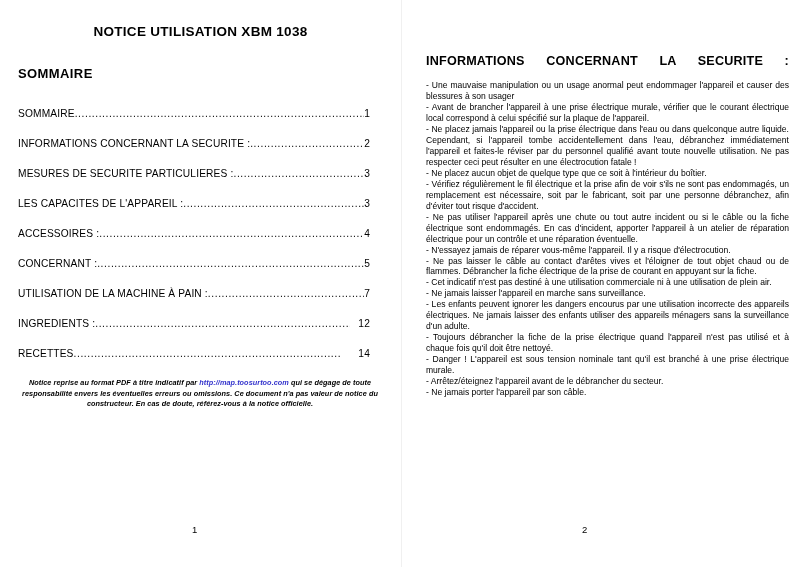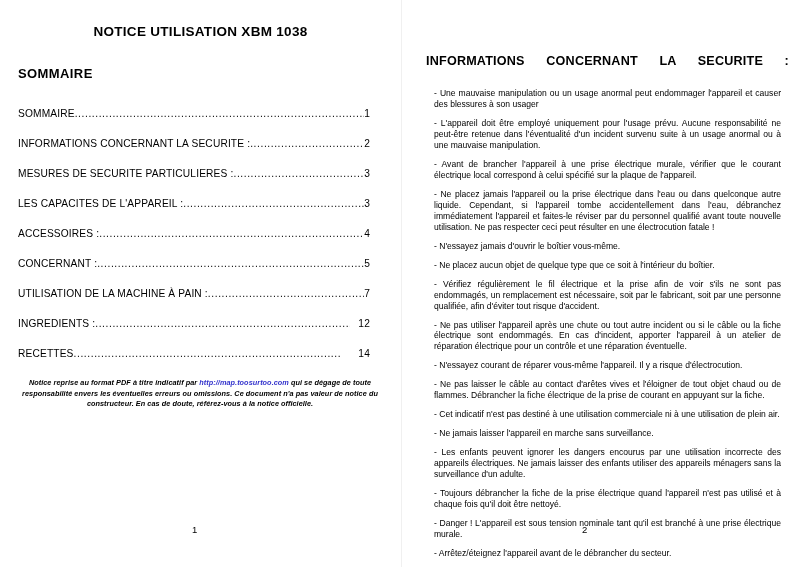--- a/index.html
+++ b/index.html
@@ -121,21 +121,21 @@
   .body-copy {
     position: absolute;
     top: 80px;
     left: 24px;
     width: 363px;
     font-size: 8.55px;
     line-height: 1.285;
     text-align: justify;
   }
   .body-copy p {
-    margin: 8px;
+    margin: 0;
     text-align: justify;
   }
 </style>
 </head>
 <body>
 
 <div class="spread">
 
   <div class="page page-left">
 
@@ -197,28 +197,26 @@
 
     <div class="folio folio-left">1</div>
   </div>
 
   <div class="page page-right">
 
     <div class="col-heading">INFORMATIONS CONCERNANT LA SECURITE :</div>
 
     <div class="body-copy" id="safety-body">
         <p>- Une mauvaise manipulation ou un usage anormal peut endommager l'appareil et causer des blessures à son usager</p>
-        <p>- L'appareil doit être employé uniquement pour l'usage prévu. Aucune responsabilité ne peut-être retenue dans l'éventualité d'un incident survenu suite à un usage anormal ou à une mauvaise manipulation.</p>
         <p>- Avant de brancher l'appareil à une prise électrique murale, vérifier que le courant électrique local correspond à celui spécifié sur la plaque de l'appareil.</p>
         <p>- Ne placez jamais l'appareil ou la prise électrique dans l'eau ou dans quelconque autre liquide. Cependant, si l'appareil tombe accidentellement dans l'eau, débranchez immédiatement l'appareil et faites-le réviser par du personnel qualifié avant toute nouvelle utilisation. Ne pas respecter ceci peut résulter en une électrocution fatale !</p>
-        <p>- N'essayez jamais d'ouvrir le boîtier vous-même.</p>
         <p>- Ne placez aucun objet de quelque type que ce soit à l'intérieur du boîtier.</p>
-        <p>- Vérifiez régulièrement le fil électrique et la prise afin de voir s'ils ne sont pas endommagés, un remplacement est nécessaire, soit par le fabricant, soit par une personne qualifiée, afin d'éviter tout risque d'accident.</p>
+        <p>- Vérifiez régulièrement le fil électrique et la prise afin de voir s'ils ne sont pas endommagés, un remplacement est nécessaire, soit par le fabricant, soit par une personne débranchez, afin d'éviter tout risque d'accident.</p>
         <p>- Ne pas utiliser l'appareil après une chute ou tout autre incident ou si le câble ou la fiche électrique sont endommagés. En cas d'incident, apporter l'appareil à un atelier de réparation électrique pour un contrôle et une réparation éventuelle.</p>
-        <p>- N'essayez courant de réparer vous-même l'appareil. Il y a risque d'électrocution.</p>
+        <p>- N'essayez jamais de réparer vous-même l'appareil. Il y a risque d'électrocution.</p>
         <p>- Ne pas laisser le câble au contact d'arêtes vives et l'éloigner de tout objet chaud ou de flammes. Débrancher la fiche électrique de la prise de courant en appuyant sur la fiche.</p>
         <p>- Cet indicatif n'est pas destiné à une utilisation commerciale ni à une utilisation de plein air.</p>
         <p>- Ne jamais laisser l'appareil en marche sans surveillance.</p>
         <p>- Les enfants peuvent ignorer les dangers encourus par une utilisation incorrecte des appareils électriques. Ne jamais laisser des enfants utiliser des appareils ménagers sans la surveillance d'un adulte.</p>
         <p>- Toujours débrancher la fiche de la prise électrique quand l'appareil n'est pas utilisé et à chaque fois qu'il doit être nettoyé.</p>
         <p>- Danger ! L'appareil est sous tension nominale tant qu'il est branché à une prise électrique murale.</p>
         <p>- Arrêtez/éteignez l'appareil avant de le débrancher du secteur.</p>
         <p>- Ne jamais porter l'appareil par son câble.</p>
       </div>
 

